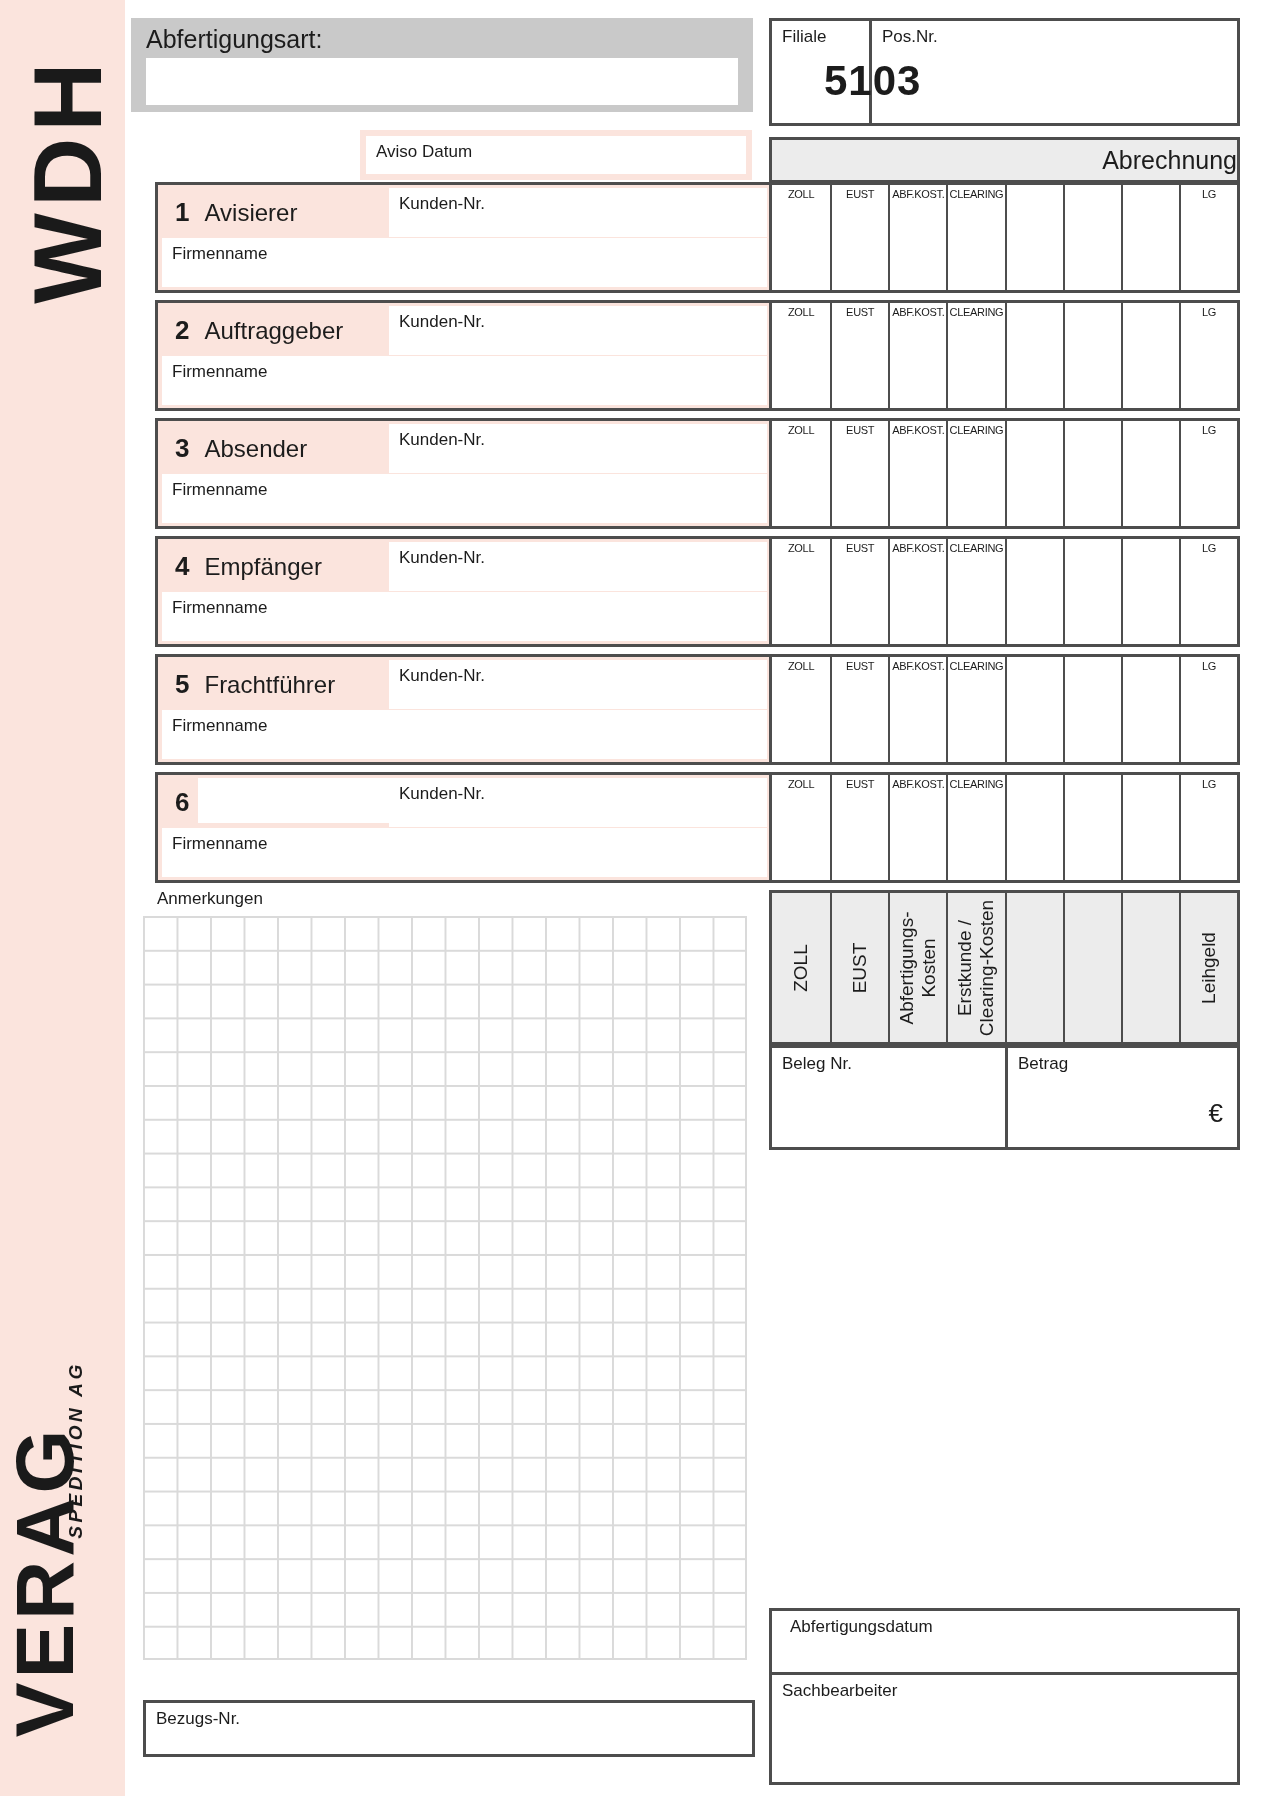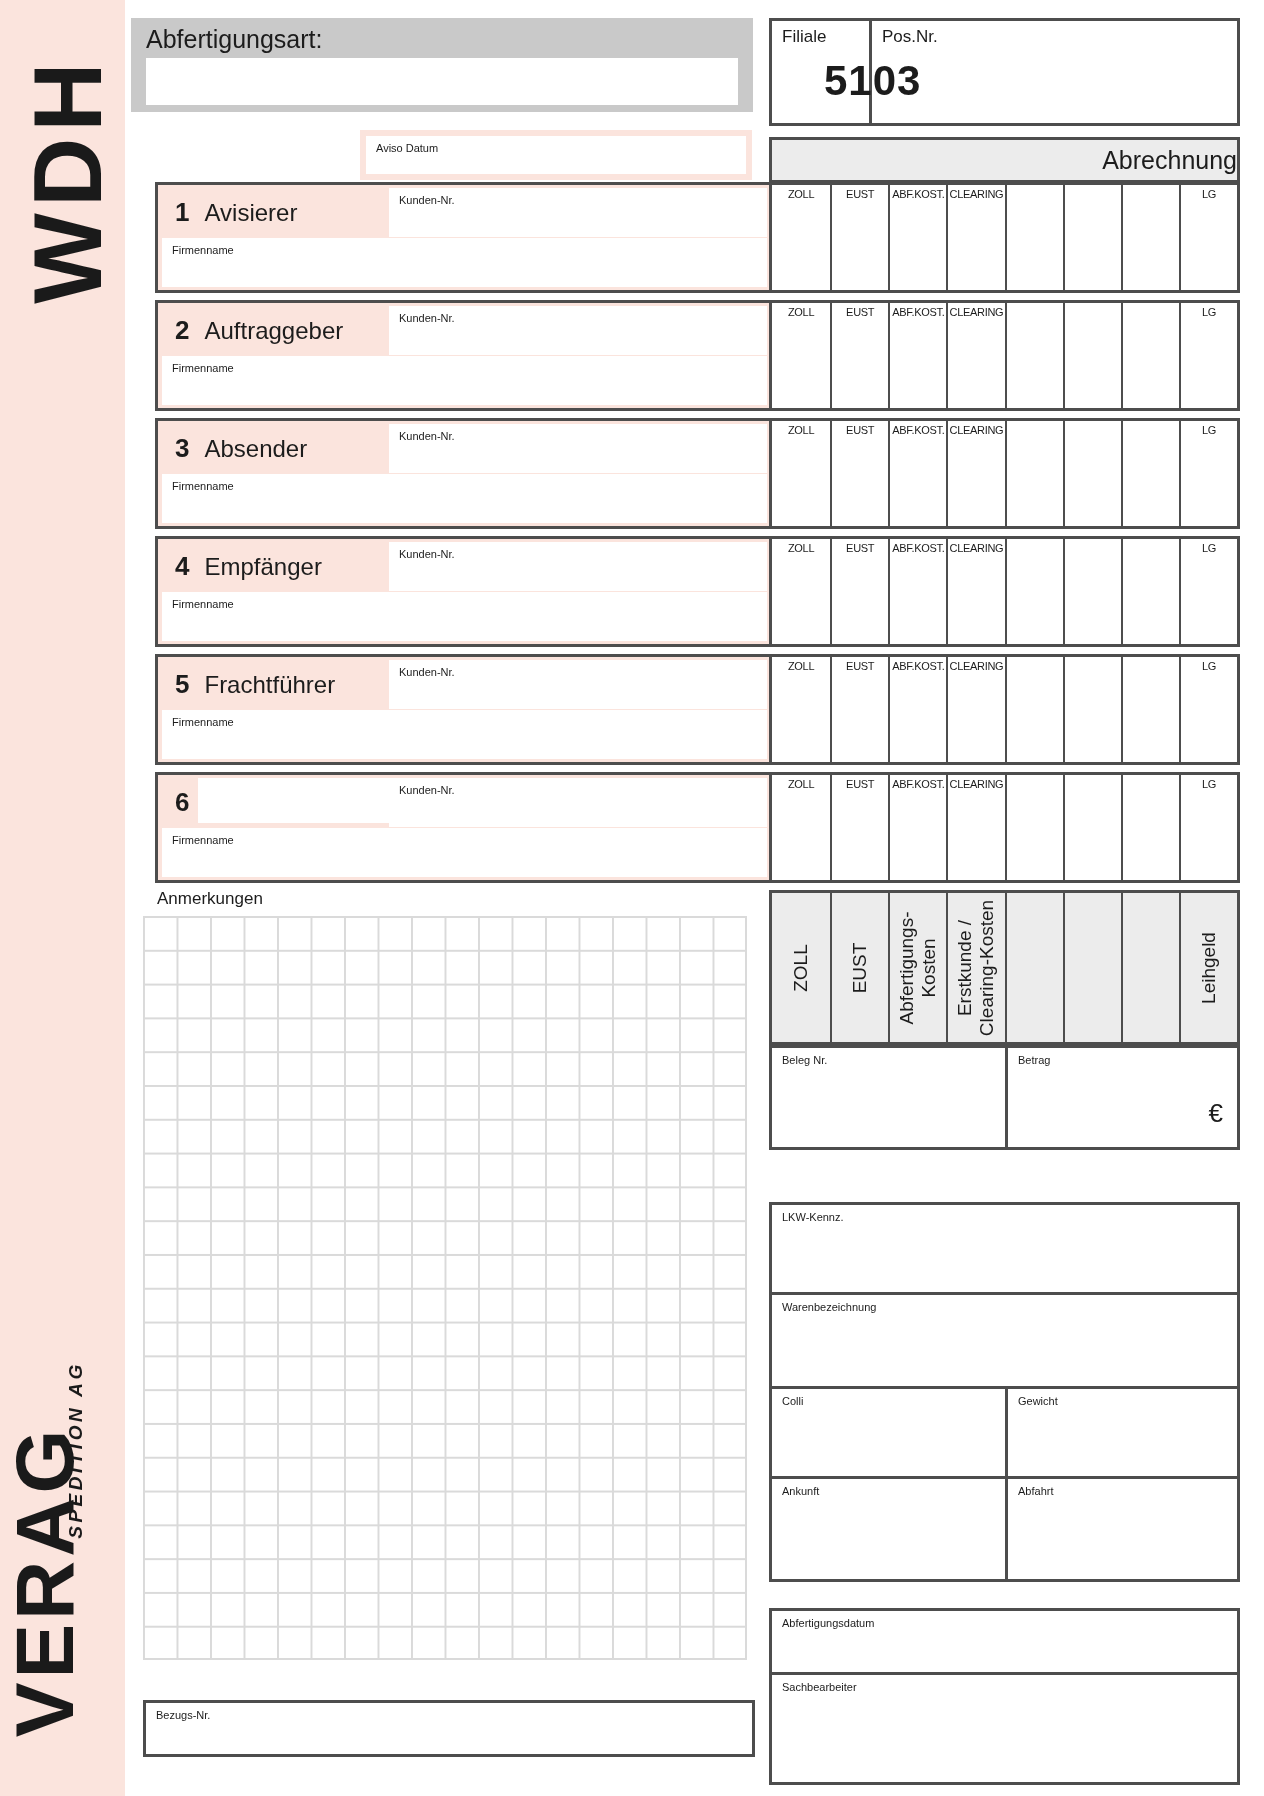--- a/index.html
+++ b/index.html
@@ -31,21 +31,21 @@
   .filiale-box{position:absolute; left:769px; top:18px; width:471px; height:108px;
        border:3px solid var(--border); background:#fff; display:flex;}
   .filiale-cell{width:100px; border-right:3px solid var(--border); position:relative;}
   .posnr-cell{flex:1; position:relative;}
   .small-label{display:block; padding:6px 0 0 10px; font-size:17px;}
   .filiale-number{padding:10px 0 0 8px; font-size:42px; font-weight:bold; letter-spacing:1px;margin-left:44px;}
 
   
   .aviso{position:absolute; left:360px; top:130px; width:392px; height:50px; background:var(--pink);}
   .aviso-inner{position:absolute; left:6px; top:6px; width:380px; height:38px; background:#fff;}
-  .field-label{display:block; padding:6px 0 0 10px; font-size:11px; white-space:nowrap;}
+  .field-label{display:block; padding:6px 0 0 10px; font-size:17px; white-space:nowrap;}
 
   
   .section{position:absolute; left:131px; width:635px; height:111px;
        border:3px solid var(--border); background:var(--pink);margin-left:24px;}
   .sec-title{position:absolute; left:17px; top:12px; font-size:24px; white-space:nowrap;}
   .sec-num{font-size:26px; font-weight:bold; margin-right:15px;}
   .kunden-box{position:absolute; left:231px; top:3px; width:378px; height:49px; background:#fff;}
   .firmen-box{position:absolute; left:4px; top:53px; width:605px; height:49px; background:#fff;}
   .sec6-box{position:absolute; left:40px; top:3px; width:196px; height:45px; background:#fff;}
 
@@ -90,21 +90,21 @@
   .lkw-row.r2{height:94px;}
   .lkw-split{display:flex; border-bottom:3px solid var(--border); height:90px;}
   .lkw-split.last{flex:1; border-bottom:none;}
   .lkw-split > div{position:relative;}
   .lkw-left{width:236px; border-right:3px solid var(--border);}
   .lkw-right{flex:1;}
 
   
   .proc-block{position:absolute; left:769px; top:1608px; width:471px; height:177px;
        border:3px solid var(--border); background:#fff; display:flex; flex-direction:column;}
-  .proc-row1{height:64px; border-bottom:3px solid var(--border); position:relative;}
+  .proc-row1{height:64px; border-bottom:3px solid var(--border); position:relative;padding-left:8px;}
   .proc-row2{flex:1; position:relative;}
 
   
   .bezug-box{position:absolute; left:143px; top:1700px; width:612px; height:57px;
        border:3px solid var(--border); background:#fff; position:absolute;}
 </style>
 </head>
 <body>
 
 <div class="page">
@@ -393,44 +393,20 @@
     </div>
     <div class="betrag-cell">
       <span class="field-label">Betrag</span>
       <span class="euro">€</span>
     </div>
   </div>
 
   <div class="anm-label">Anmerkungen</div>
   <div class="anm-grid"></div>
 
-  <div class="lkw-block">
-    <div class="lkw-row r1">
-      <span class="field-label">LKW-Kennz.</span>
-    </div>
-    <div class="lkw-row r2">
-      <span class="field-label">Warenbezeichnung</span>
-    </div>
-    <div class="lkw-split">
-      <div class="lkw-left">
-        <span class="field-label">Colli</span>
-      </div>
-      <div class="lkw-right">
-        <span class="field-label">Gewicht</span>
-      </div>
-    </div>
-    <div class="lkw-split last">
-      <div class="lkw-left">
-        <span class="field-label">Ankunft</span>
-      </div>
-      <div class="lkw-right">
-        <span class="field-label">Abfahrt</span>
-      </div>
-    </div>
-  </div>
 
   <div class="proc-block">
     <div class="proc-row1">
       <span class="field-label">Abfertigungsdatum</span>
     </div>
     <div class="proc-row2">
       <span class="field-label">Sachbearbeiter</span>
     </div>
   </div>
 

